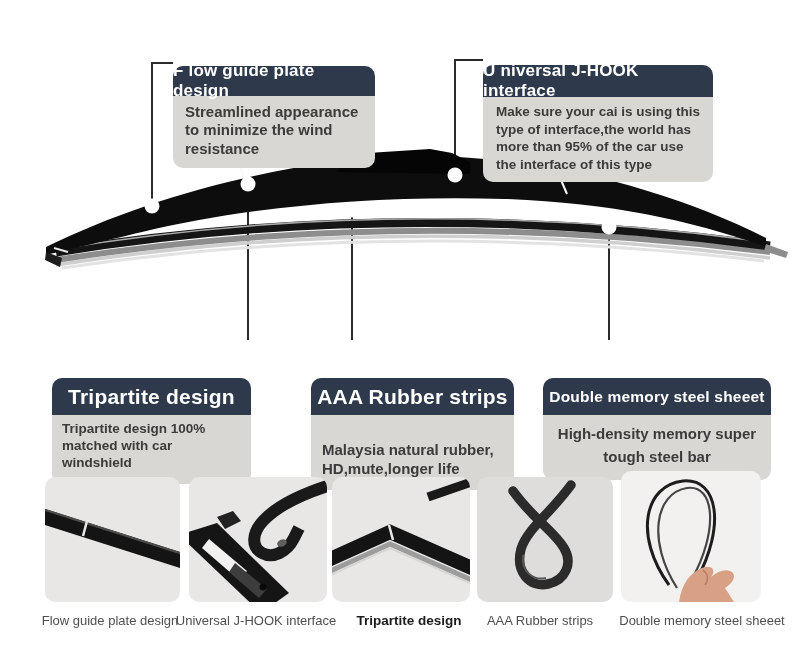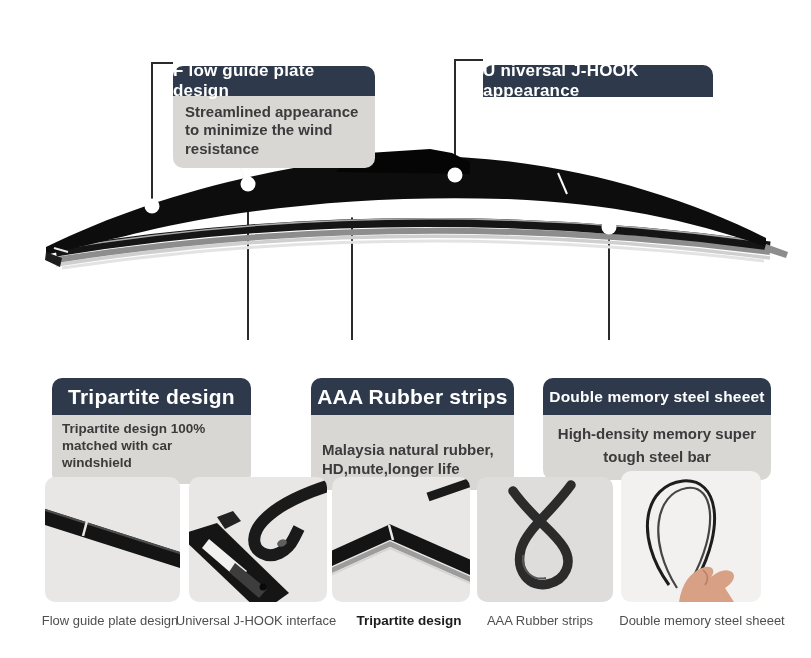--- a/index.html
+++ b/index.html
@@ -106,21 +106,22 @@
       <circle cx="609" cy="227" r="7.5"></circle>
     </g>
   </svg>
 
   <div class="callout co1">
     <div class="hd">F low guide plate design</div>
     <div class="bd">Streamlined appearance to minimize the wind resistance</div>
   </div>
 
   <div class="callout co2">
-    <div class="hd">U niversal J-HOOK appearance</div>
+    <div class="hd">U niversal J-HOOK interface</div>
+    <div class="bd">Make sure your cai is using this type of interface,the world has more than 95% of the car use the interface of this type</div>
   </div>
 
   <div class="callout co3">
     <div class="hd">Tripartite design</div>
     <div class="bd">Tripartite design 100% matched with car windshield</div>
   </div>
 
   <div class="callout co4">
     <div class="hd">AAA Rubber strips</div>
     <div class="bd">Malaysia natural rubber, HD,mute,longer life</div>

